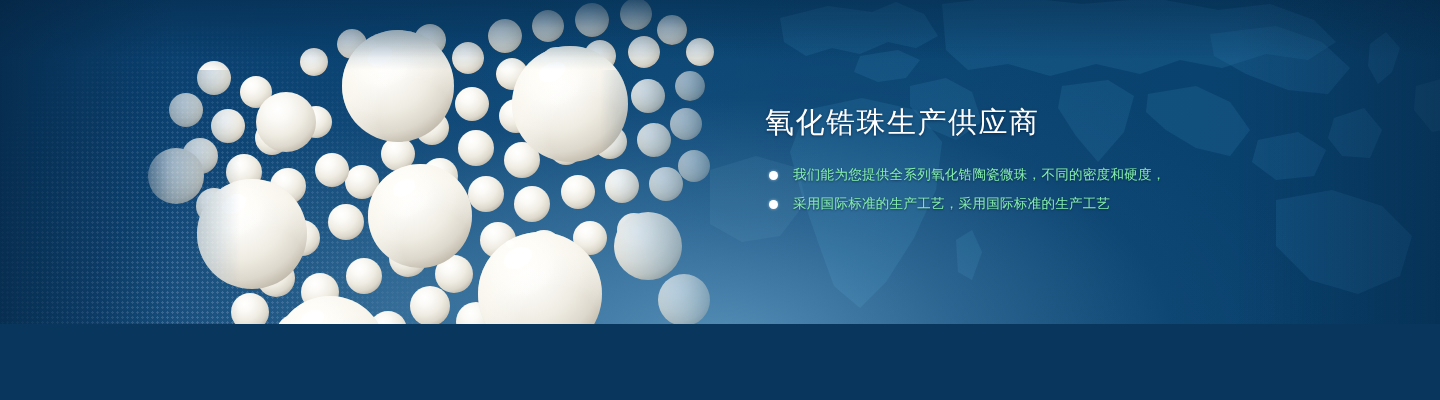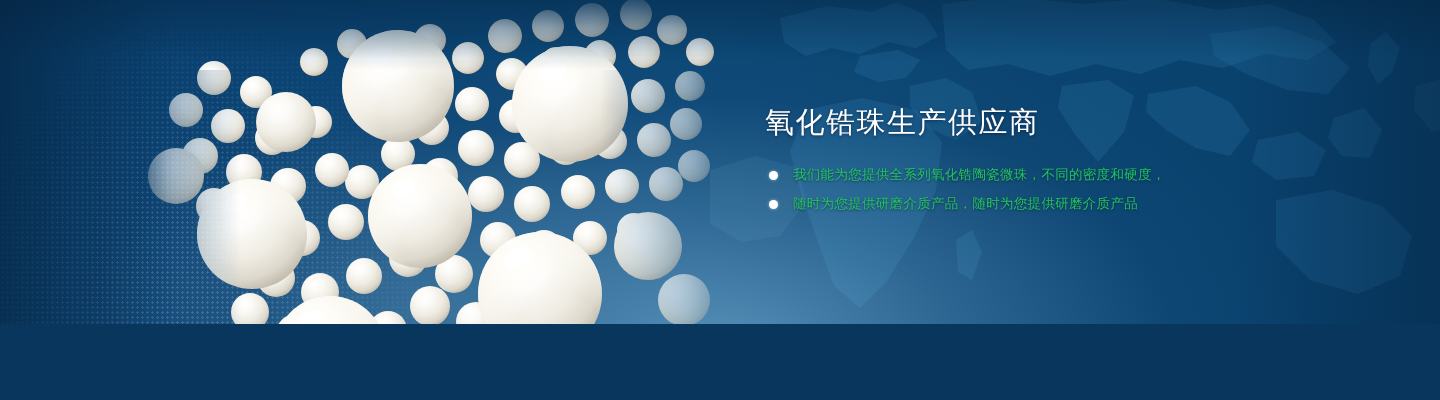--- a/index.html
+++ b/index.html
@@ -105,21 +105,21 @@
 
   .bullets {
     list-style: none;
     margin: 0;
     padding: 0;
   }
   .bullet {
     position: relative;
     padding-left: 28px;
     margin-bottom: 7px;
-    color: #22c55e;
+    color: #86efac;
     font-size: 13.5px;
     line-height: 22px;
     letter-spacing: 0.3px;
     text-shadow: 0 1px 2px rgba(0,18,40,0.55);
   }
   .bullet:last-child { margin-bottom: 0; }
 
   .bullet-dot {
     position: absolute;
     left: 4px;
@@ -384,19 +384,19 @@
     <ul class="bullets">
 
       <li class="bullet">
         <span class="bullet-dot"></span>
         <span class="bullet-text">我们能为您提供全系列氧化锆陶瓷微珠，不同的密度和硬度，</span>
       </li>
 
 
       <li class="bullet">
         <span class="bullet-dot"></span>
-        <span class="bullet-text">随时为您提供研磨介质产品，随时为您提供研磨介质产品</span>
+        <span class="bullet-text">采用国际标准的生产工艺，采用国际标准的生产工艺</span>
       </li>
 
     </ul>
   </div>
 
 </div>
 
 </body></html>

